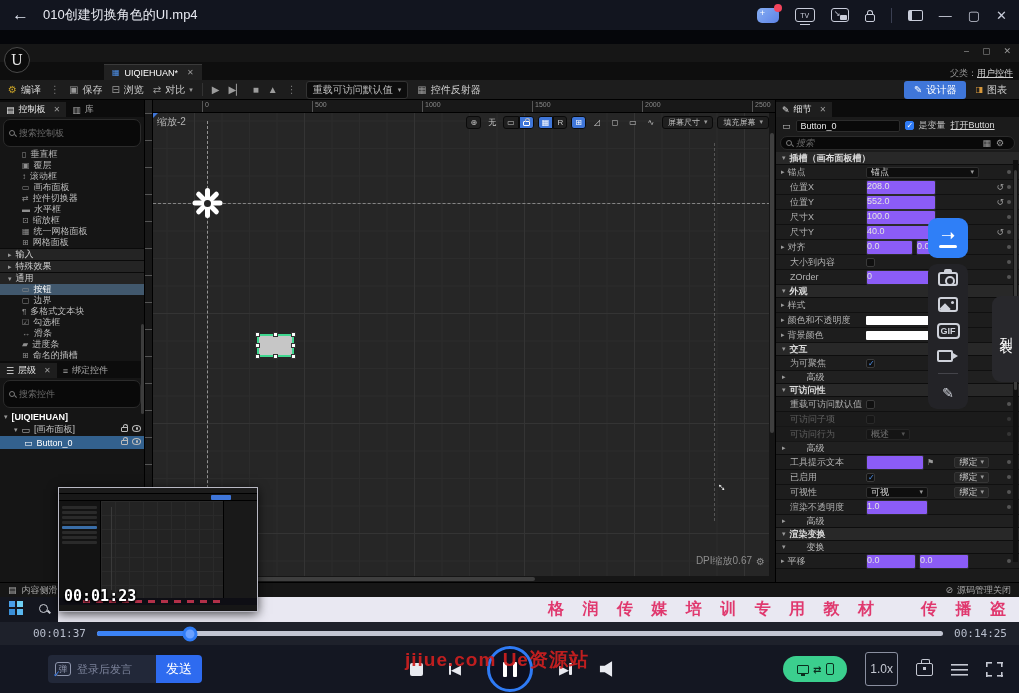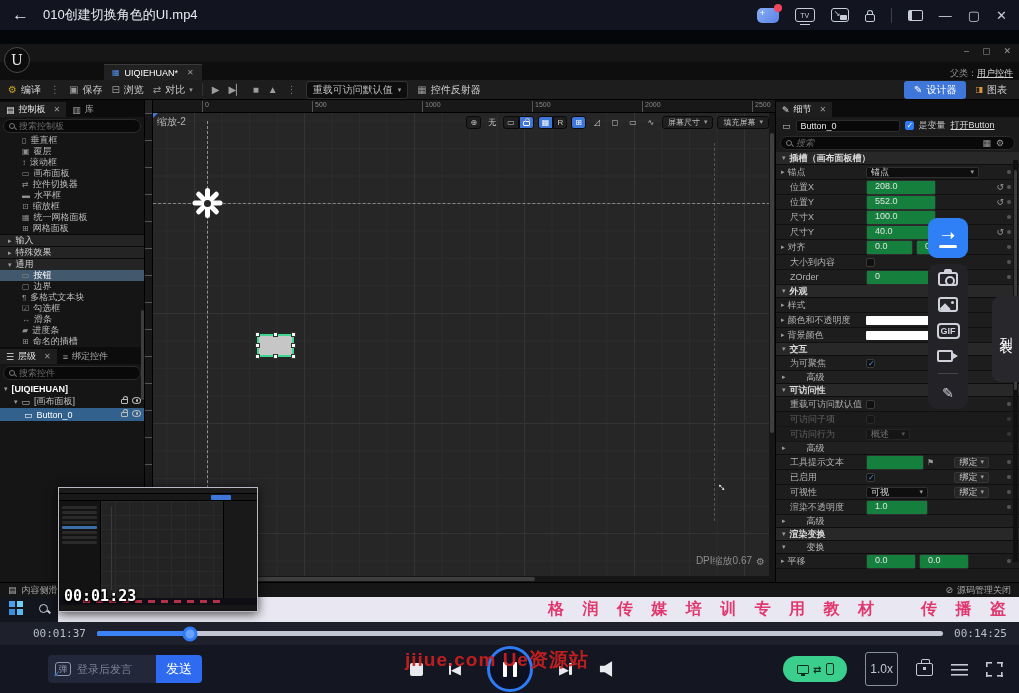--- a/index.html
+++ b/index.html
@@ -58,21 +58,21 @@
   .graph-btn { display:flex; gap:4px; align-items:center; color:#cfcfcf; margin-right:4px; cursor:pointer; }
   .graph-ico { color:#d8983a; font-size:8px; }
 
   .ue-main { flex:1; display:flex; min-height:0; }
 
   
   .left-panel { width:145px; background:#151515; display:flex; flex-direction:column; border-right:1px solid #000; }
   .ptabs { height:17px; background:#0c0c0c; display:flex; align-items:flex-end; }
   .ptab { height:15px; padding:0 6px; display:flex; align-items:center; gap:4px; color:#a8a8a8; cursor:pointer; }
   .ptab.active { background:#1e1e1e; color:#e8e8e8; }
-  .searchbox { height:14px; margin:2px 3px; background:#090909; border:1px solid #2b2b2b; border-radius:7px;
+  .searchbox { height:28px; margin:2px 3px; background:#090909; border:1px solid #2b2b2b; border-radius:7px;
     display:flex; align-items:center; gap:4px; padding:0 5px; color:#6a6a6a; }
   .lens { width:6px; height:6px; border:1.2px solid #7a7a7a; border-radius:50%; position:relative; flex:0 0 auto; }
   .lens::after { content:""; position:absolute; width:3px; height:1.2px; background:#7a7a7a; transform:rotate(45deg); right:-3px; bottom:-1px; }
   .pal-list { position:relative; }
   .pal-item { height:11px; display:flex; align-items:center; gap:4px; padding-left:22px; color:#bdbdbd; cursor:pointer; white-space:nowrap; }
   .pal-item .pi-icon { font-size:8px; color:#8f8f8f; }
   .pal-item.selected { background:#41586d; color:#fff; }
   .pal-sec { height:12px; background:#242424; display:flex; align-items:center; gap:4px; padding-left:8px; color:#cfcfcf; border-top:1px solid #0a0a0a; cursor:pointer; }
   .pal-scroll { position:absolute; right:0; top:40px; width:3px; height:90px; background:#3d3d3d; border-radius:2px; }
   .hier-tree { font-size:9px; }
@@ -142,21 +142,21 @@
   .det-search { height:14px; margin:2px 4px; background:#090909; border:1px solid #2b2b2b; border-radius:7px; display:flex; align-items:center; gap:4px; padding:0 5px; color:#6a6a6a; flex:0 0 auto;font-style:italic; }
   .det-hicons { display:flex; gap:5px; margin:0 5px 0 2px; color:#9a9a9a; align-items:center; }
   .det-scroll { flex:1; overflow:hidden; }
   .dsec { height:13px; background:#282828; color:#dadada; font-weight:bold; display:flex; align-items:center; gap:4px; padding-left:6px; border-bottom:1px solid #0d0d0d; cursor:pointer; }
   .dsec.lite { background:#202020; font-weight:normal; color:#bdbdbd;gap:21px; }
   .drow { height:15px; display:flex; align-items:center; border-bottom:1px solid #101010; background:#1d1d1d; }
   .dlabel { width:90px; padding-left:14px; color:#b2b2b2; overflow:hidden; white-space:nowrap; display:flex; gap:3px; align-items:center; flex:0 0 auto; }
   .dlabel .caret { margin-left:-9px; }
   .dval { flex:1; display:flex; align-items:center; gap:3px; }
   .dicons { width:26px; display:flex; justify-content:flex-end; gap:3px; color:#8a8a8a; font-size:8px; padding-right:8px; flex:0 0 auto; align-items:center; }
-  .dfield { background:#15803d; border:1px solid #2c2c2c; border-radius:2px; height:15px; line-height:10px; padding:0 8px; color:#e2e2e2; white-space:nowrap; }
+  .dfield { background:#8b5cf6; border:1px solid #2c2c2c; border-radius:2px; height:15px; line-height:10px; padding:0 0; color:#e2e2e2; white-space:nowrap; }
   .ddrop { background:#0e0e0e; border:1px solid #2f2f2f; border-radius:2px; height:11px; line-height:10px; padding:0 4px; color:#d8d8d8; display:flex; gap:4px; align-items:center; cursor:pointer; }
   .bind-drop { background:#262626; border:1px solid #353535; border-radius:2px; height:11px; line-height:10px; padding:0 4px; color:#cfcfcf; display:flex; gap:3px; align-items:center; margin-left:auto; margin-right:4px; cursor:pointer; }
   .swatch { width:70px; height:9px; background:#fff; border-radius:1px; cursor:pointer; }
   .dim { opacity:.45; }
   .undo { color:#9a9a9a; font-size:9px; }
   .bdot { width:4px; height:4px; border-radius:50%; background:#555; }
   .det-scrollbar { position:absolute; right:1px; top:60px; bottom:20px; width:5px; background:#111; }
   .det-thumb { position:absolute; left:1px; top:10px; width:3px; height:220px; background:#3c3c3c; border-radius:2px; }
   .flagico { color:#9a9a9a; font-size:8px; }
 

